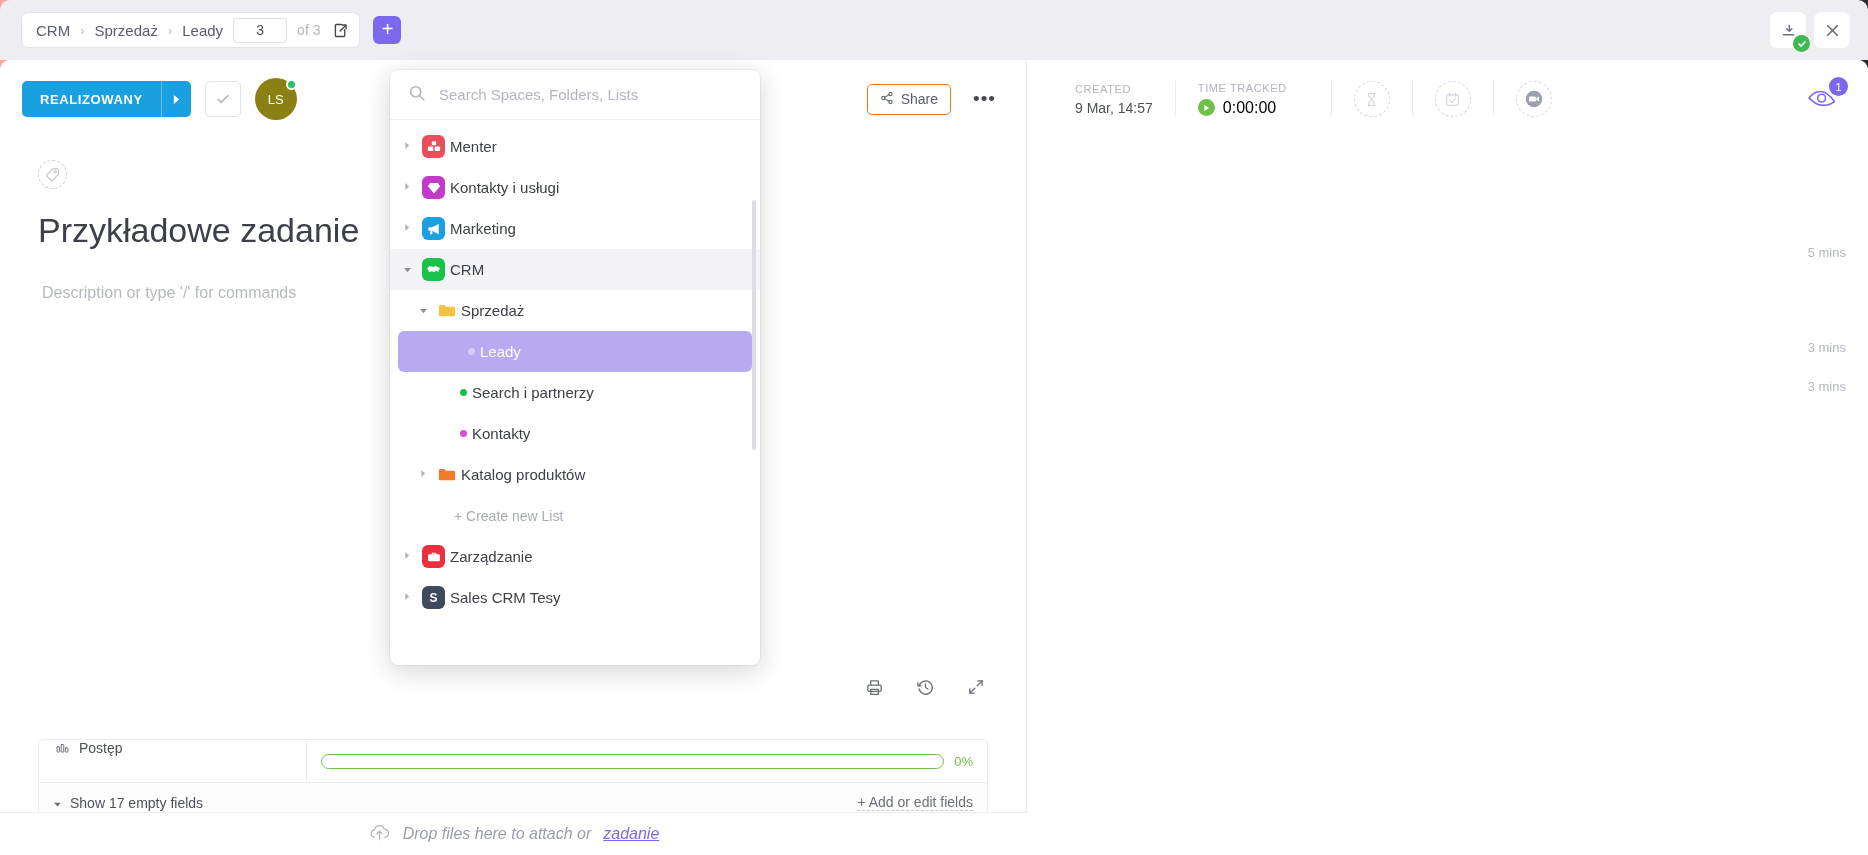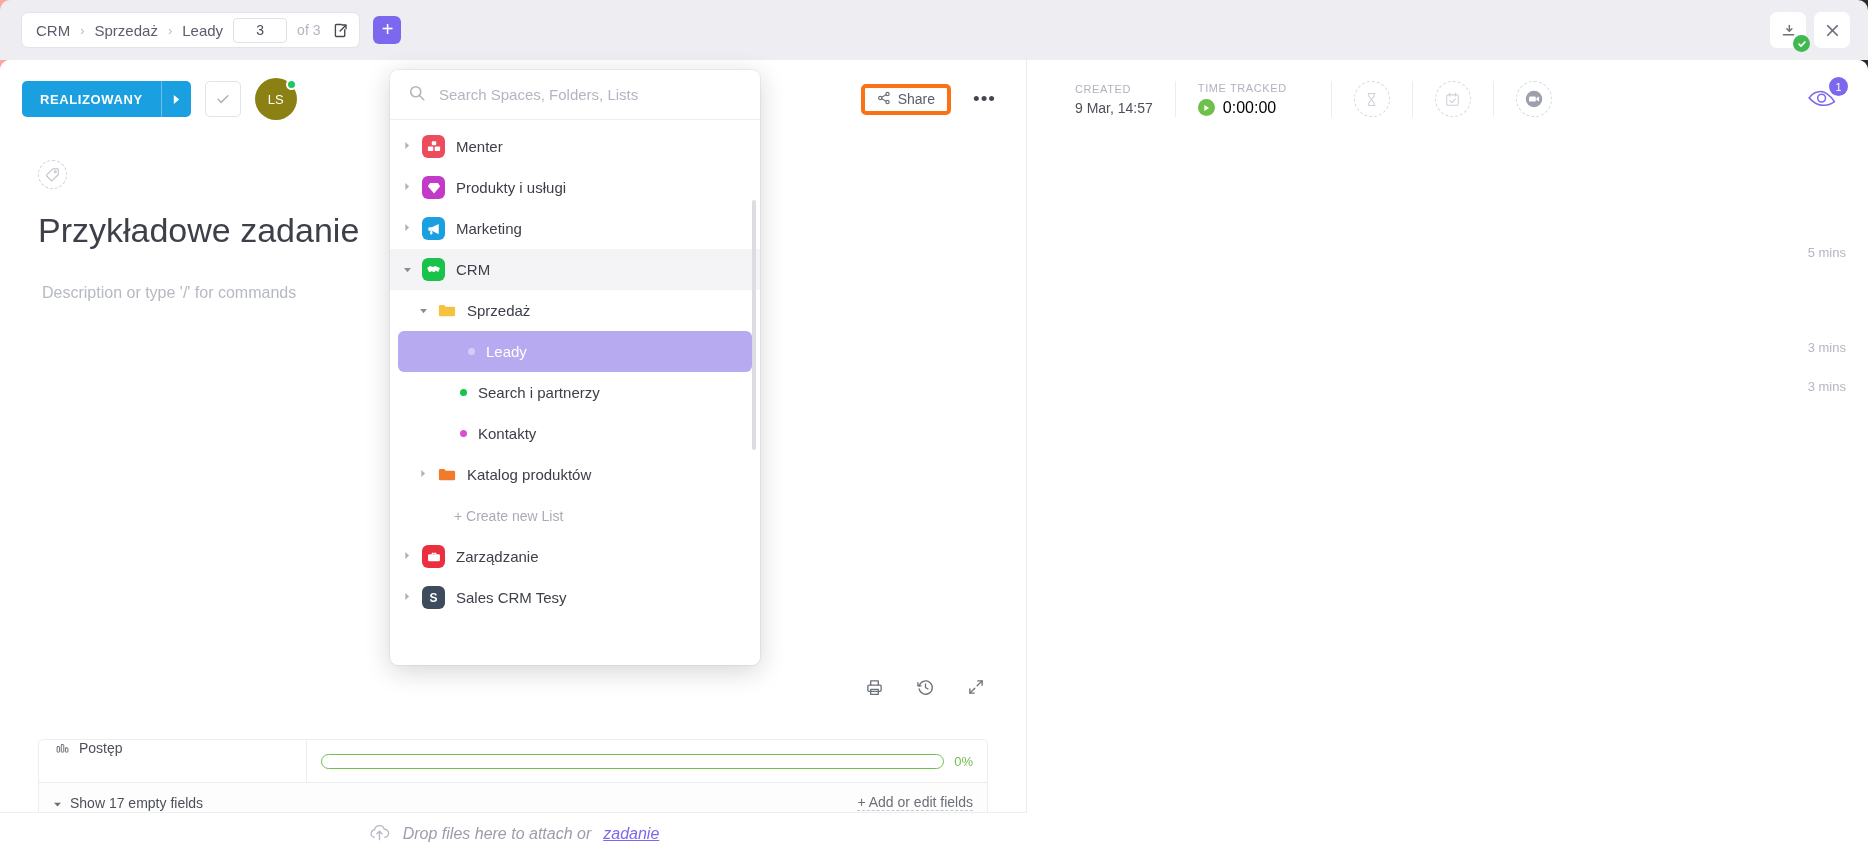--- a/index.html
+++ b/index.html
@@ -84,21 +84,21 @@
     color: #fff; font-size: 13px; display: flex; align-items: center;
     justify-content: center; cursor: pointer;
   }
   .avatar-dot {
     position: absolute; right: 0; top: 1px; width: 11px; height: 11px;
     border-radius: 50%; background: #23c55e; border: 2px solid #fff;
   }
   .lhead-spacer { flex: 1; }
   .share-btn {
     display: flex; align-items: center; gap: 7px; height: 31px; padding: 0 12px;
-    border: 4px solid #f97316; border-radius: 5px; font-size: 14px;
+    border: 1px solid #f97316; border-radius: 5px; font-size: 14px;
     color: #5a5d6b; cursor: pointer;
   }
   .dots-btn { font-size: 19px; color: #44474f; letter-spacing: 1px; cursor: pointer; padding: 0 8px; }
 
   
   .tag-circle {
     margin: 22px 0 0 38px; width: 29px; height: 29px; border-radius: 50%;
     border: 1px dashed #cdd0d8; display: flex; align-items: center; justify-content: center;
     cursor: pointer;
   }
@@ -196,21 +196,21 @@
   .dd-row.sel-space { background: #f4f4f7; }
   .dd-row.sel-list { background: #b8aaf0; border-radius: 6px; margin: 0 8px; }
   .dd-row.sel-list .dd-label { color: #fff; }
   .caret { width: 14px; text-align: center; font-size: 9px; color: #b0b3bd; flex: none; }
   .caret.open { color: #8a8d96; }
   .sq {
     width: 23px; height: 23px; border-radius: 6px; flex: none;
     display: flex; align-items: center; justify-content: center;
     color: #fff; font-size: 12px; font-weight: bold;
   }
-  .dd-label { margin-left: 11px; white-space: nowrap; }
+  .dd-label { margin-left: 5px; white-space: nowrap; }
   .dot { width: 7px; height: 7px; border-radius: 50%; flex: none; }
   .dd-scroll {
     position: absolute; right: 4px; top: 80px; width: 4px; height: 250px;
     background: #dcdde3; border-radius: 2px;
   }
   .create-list { font-size: 14px; color: #a9acb6; }
 </style>
 </head>
 <body>
 
@@ -471,21 +471,21 @@
         </div>
         <div class="dd-row">
           <span class="caret" style="margin-left: 10px;"><svg width="6" height="9" viewBox="0 0 7 10" fill="#b0b3bd">
               <path d="M1.5 1 L6 5 L1.5 9 Z"></path>
             </svg></span>
           <span class="sq" style="background: rgb(193, 59, 200); margin-left: 8px;">
             <svg width="14" height="14" viewBox="0 0 16 16" fill="#fff">
               <path d="M3.6 2.4 h8.8 l2.6 3.6 L8 14.2 L1 6 Z"></path>
             </svg>
           </span>
-          <span class="dd-label">Produkty i usługi</span>
+          <span class="dd-label">Kontakty i usługi</span>
         </div>
         <div class="dd-row">
           <span class="caret" style="margin-left: 10px;"><svg width="6" height="9" viewBox="0 0 7 10" fill="#b0b3bd">
               <path d="M1.5 1 L6 5 L1.5 9 Z"></path>
             </svg></span>
           <span class="sq" style="background: rgb(26, 160, 224); margin-left: 8px;">
             <svg width="14" height="14" viewBox="0 0 16 16" fill="#fff">
               <path d="M13.4 2.2 L5.6 6.1 H2.6 a1 1 0 0 0-1 1 v1.9 a1 1 0 0 0 1 1 h3 l7.8 3.9 Z"></path>
               <rect x="3.6" y="10.3" width="2.6" height="3.9" rx="1"></rect>
             </svg>

